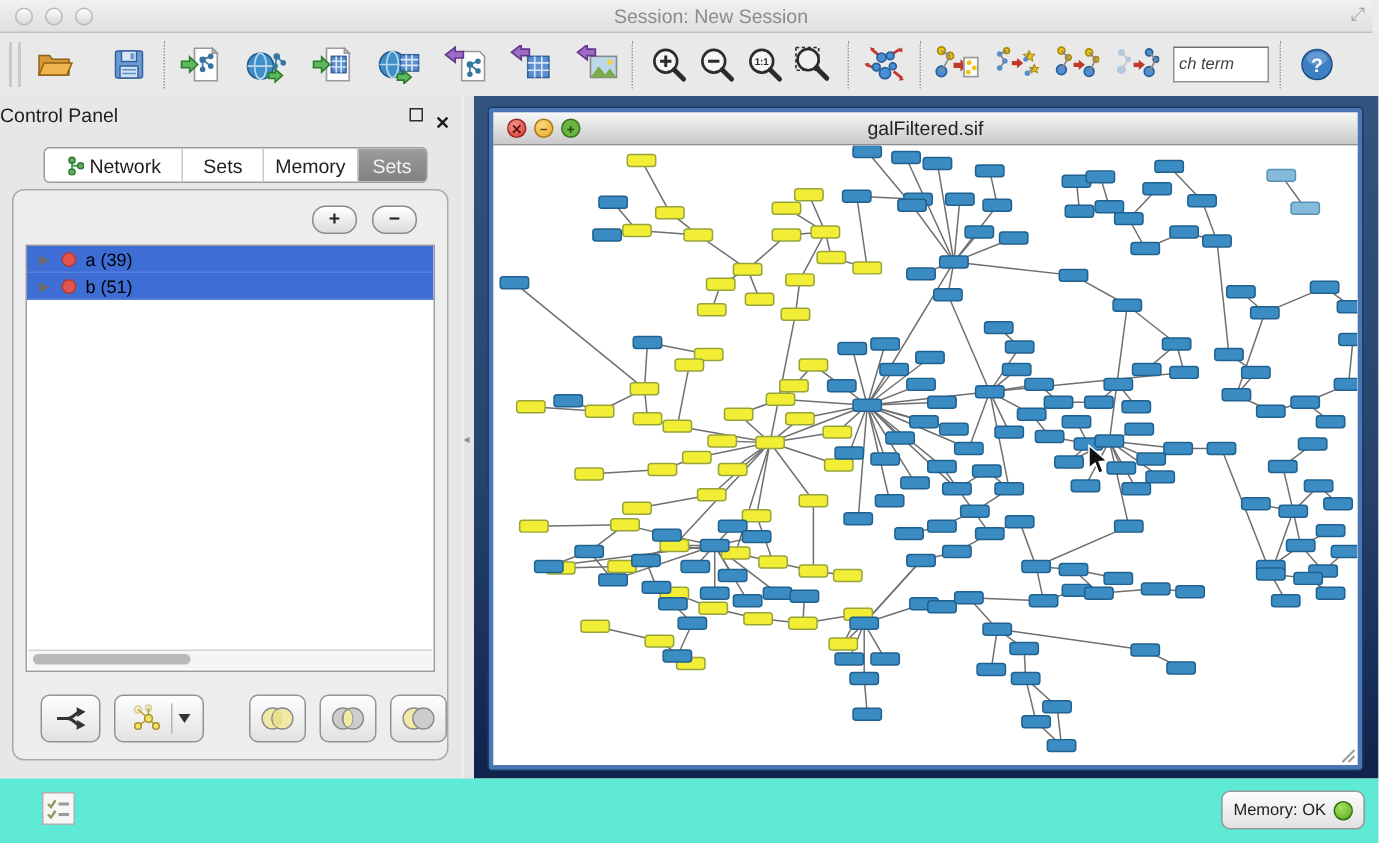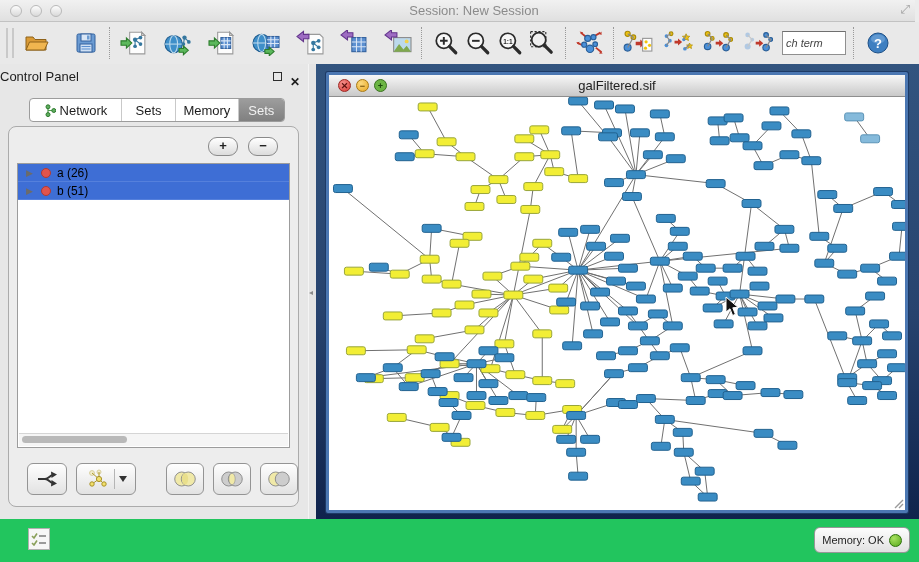--- a/index.html
+++ b/index.html
@@ -67,21 +67,21 @@
   .if-title{text-align:center;line-height:21px;font-size:13px;color:#222;}
   .if-traffic{position:absolute;left:9px;top:4px;display:flex;gap:5px;}
   .ifl{width:13px;height:13px;border-radius:50%;box-sizing:border-box;font-size:9px;
     line-height:12px;text-align:center;font-weight:bold;}
   .ifl.red{background:radial-gradient(circle at 35% 30%,#f6918c,#d93a34);border:1px solid #9c2723;color:#5e100d;}
   .ifl.yel{background:radial-gradient(circle at 35% 30%,#fbd97e,#e8a825);border:1px solid #a87914;color:#6e4a07;}
   .ifl.grn{background:radial-gradient(circle at 35% 30%,#a5d985,#56a032;);border:1px solid #3a7220;color:#1d4a0d;background-color:#6cb544;}
   .if-canvas{position:absolute;left:0;right:0;top:22px;bottom:0;background:#fff;overflow:hidden;}
   .resize-grip{position:absolute;right:1px;bottom:1px;}
   
-  .statusbar{position:absolute;left:0;bottom:0;right:0;height:43px;background:#22c55e;}
+  .statusbar{position:absolute;left:0;bottom:0;right:0;height:43px;background:#5eead4;}
   .task-icon{position:absolute;left:28px;top:9px;width:22px;height:22px;background:#f6f6f6;
     border:1px solid #b0b0b0;box-sizing:border-box;display:flex;align-items:center;justify-content:center;}
   .memory-btn{position:absolute;right:9px;bottom:9px;height:24px;padding:0 7px;
     border:1px solid #979797;border-radius:6px;background:linear-gradient(#fdfdfd,#e1e1e1);
     display:flex;align-items:center;gap:5px;font-size:11px;color:#222;}
   .mem-dot{width:13px;height:13px;border-radius:50%;border:1px solid #2c7208;box-sizing:border-box;
     background:radial-gradient(circle at 35% 30%,#a8e25f,#48a214);}
   .cursor{position:absolute;left:725px;top:296px;z-index:50;}
 </style>
 </head>
@@ -322,21 +322,21 @@
   </div>
   <div class="cp-box">
     <div class="pm-row">
       <div class="pm-btn">+</div>
       <div class="pm-btn">−</div>
     </div>
     <div class="set-list">
       <div class="set-row">
         <span class="tri">▶</span>
         <span class="dot"></span>
-        <span>a (26)</span>
+        <span>a (39)</span>
       </div>
       <div class="set-row">
         <span class="tri">▶</span>
         <span class="dot"></span>
         <span>b (51)</span>
       </div>
       <div class="hscroll">
         <div class="hthumb"></div>
       </div>
     </div>

